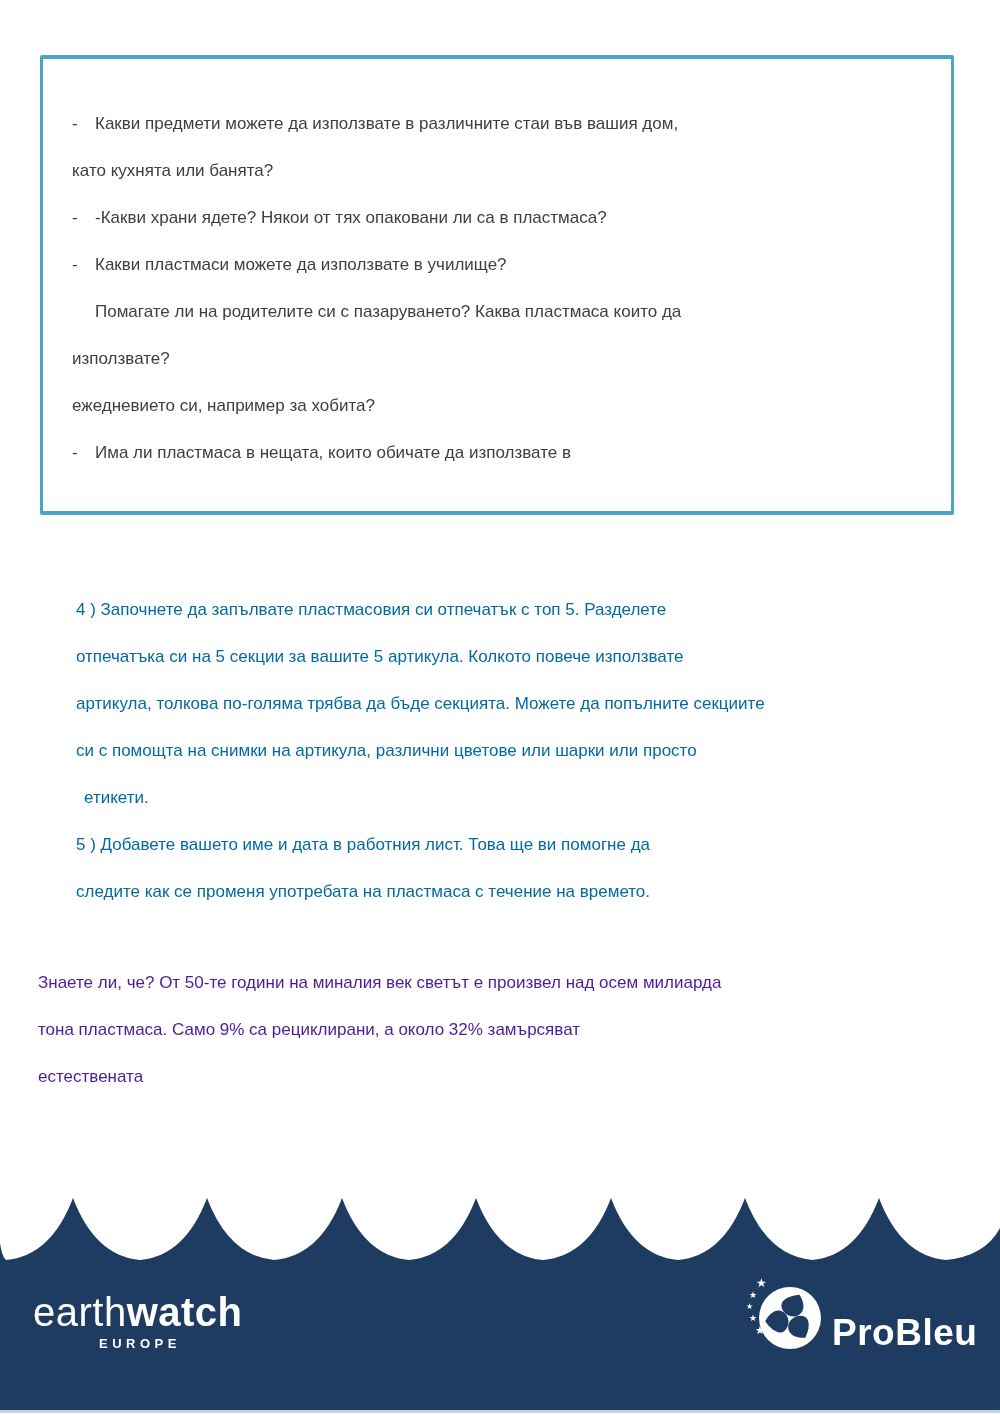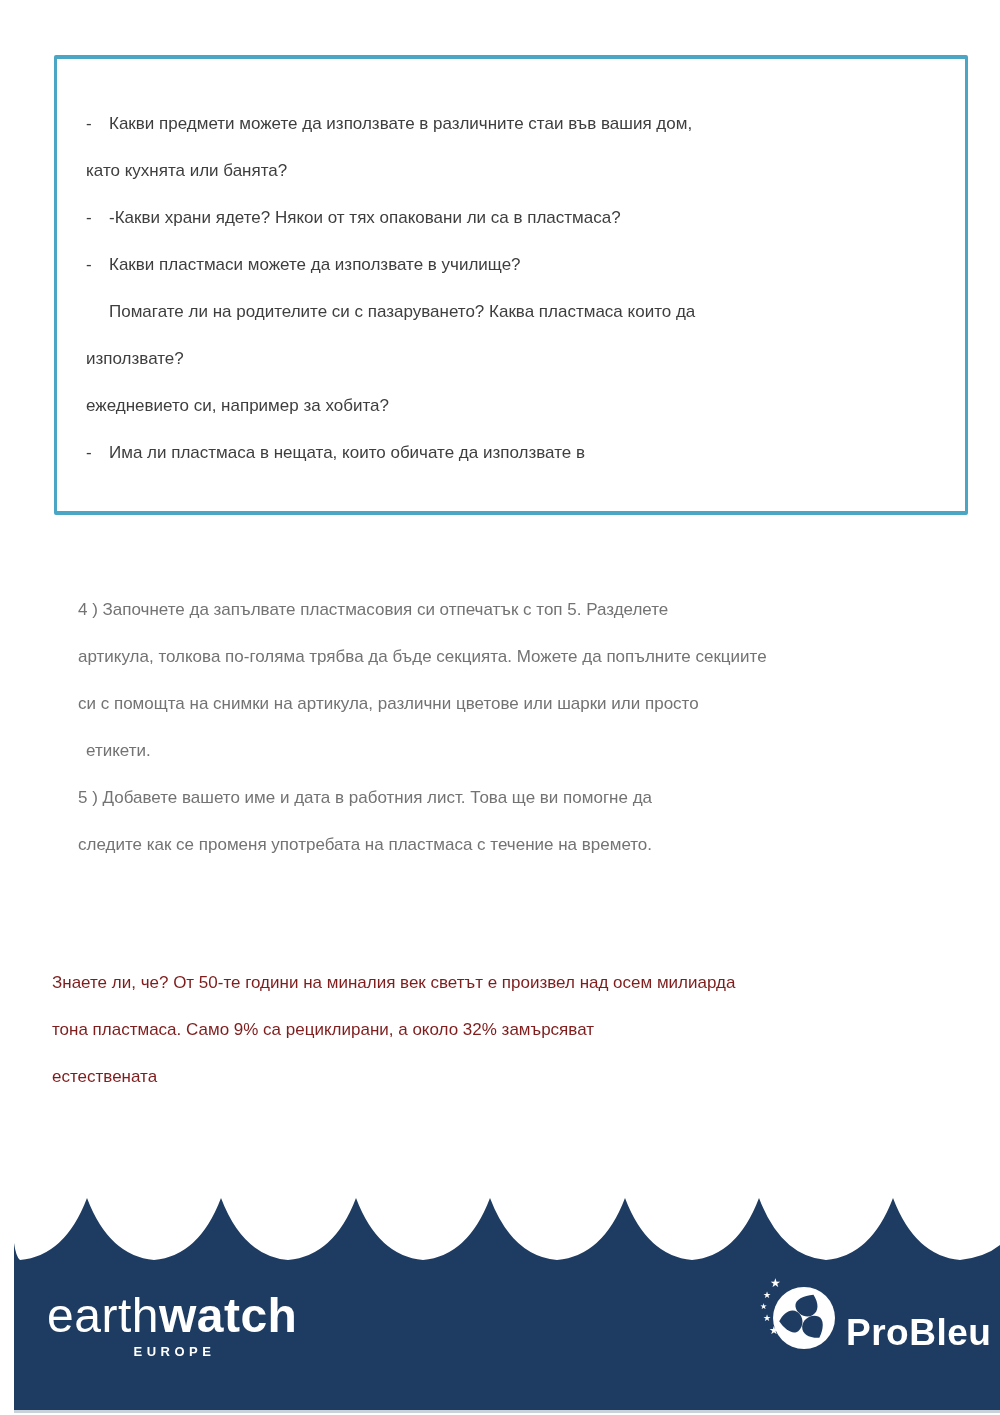--- a/index.html
+++ b/index.html
@@ -3,21 +3,21 @@
 <meta charset="utf-8">
 <style>
   html, body { margin: 0; padding: 0; }
   body {
     width: 1000px; height: 1415px;
     background: #ffffff;
     font-family: "Liberation Sans", sans-serif;
     position: relative;
     overflow: hidden;
   }
-  .page { position: absolute; inset: 0; width: 876px; height: 1415px; background: #ffffff; margin-left: 14px; }
+  .page { position: absolute; inset: 0; width: 876px; height: 1415px; background: #ffffff; }
 
   
   .qbox {
     position: absolute;
     left: 40px; top: 55px;
     width: 914px; height: 460px;
     border: 3px solid #4ba6c5;
     border-top-width: 4px;
     border-bottom-width: 4px;
     border-radius: 2px;
@@ -36,33 +36,33 @@
   .dash {
     display: inline-block;
     width: 23px;
   }
   .line.indent { padding-left: 23px; }
   .line.ind8 { padding-left: 8px; }
 
   
   .sec-instructions {
     position: absolute;
-    left: 64px; top: 586px;
+    left: 76px; top: 586px;
     width: 880px;
     font-size: 17px;
     line-height: 47px;
-    color: #737373;
+    color: #0369a1;
   }
   .sec-know {
     position: absolute;
     left: 38px; top: 959px;
     width: 900px;
     font-size: 17px;
     line-height: 47px;
-    color: #7f1d1d;
+    color: #4c1d95;
   }
 
   
   .footer {
     position: absolute;
     left: 0; top: 1198px;
     width: 1000px; height: 212px;
   }
   .footer svg.wave { position: absolute; left: 0; top: 0; display: block; }
   .bottom-strip {
@@ -72,21 +72,21 @@
     background: #c9d2da;
   }
 
   
   .ew-logo {
     position: absolute;
     left: 33px; top: 93px;
     color: #ffffff;
     text-align: center;
   }
-  .ew-word { font-size: 48px; line-height: 1.05; letter-spacing: 0.5px; }
+  .ew-word { font-size: 40px; line-height: 1.05; letter-spacing: 0.5px; }
   .ew-word .w1 { font-weight: 400; }
   .ew-word .w2 { font-weight: 700; }
   .ew-sub {
     font-size: 13px;
     font-weight: 700;
     letter-spacing: 4.5px;
     margin-top: 3px;
     text-indent: 4.5px; 
   }
 
@@ -122,20 +122,21 @@
       <div class="line"><span class="dash">-</span><span>Какви пластмаси можете да използвате в училище?</span></div>
       <div class="line indent"><span>Помагате ли на родителите си с пазаруването? Каква пластмаса които да</span></div>
       <div class="line"><span>използвате?</span></div>
       <div class="line"><span>ежедневието си, например за хобита?</span></div>
       <div class="line"><span class="dash">-</span><span>Има ли пластмаса в нещата, които обичате да използвате в</span></div>
     </div>
   </div>
 
   <div class="sec-instructions">
     <div class="line">4 ) Започнете да запълвате пластмасовия си отпечатък с топ 5. Разделете</div>
+    <div class="line">отпечатъка си на 5 секции за вашите 5 артикула. Колкото повече използвате</div>
     <div class="line">артикула, толкова по-голяма трябва да бъде секцията. Можете да попълните секциите</div>
     <div class="line">си с помощта на снимки на артикула, различни цветове или шарки или просто</div>
     <div class="line ind8">етикети.</div>
     <div class="line">5 ) Добавете вашето име и дата в работния лист. Това ще ви помогне да</div>
     <div class="line">следите как се променя употребата на пластмаса с течение на времето.</div>
   </div>
 
   <div class="sec-know">
     <div class="line">Знаете ли, че? От 50-те години на миналия век светът е произвел над осем милиарда</div>
     <div class="line">тона пластмаса. Само 9% са рециклирани, а около 32% замърсяват</div>

